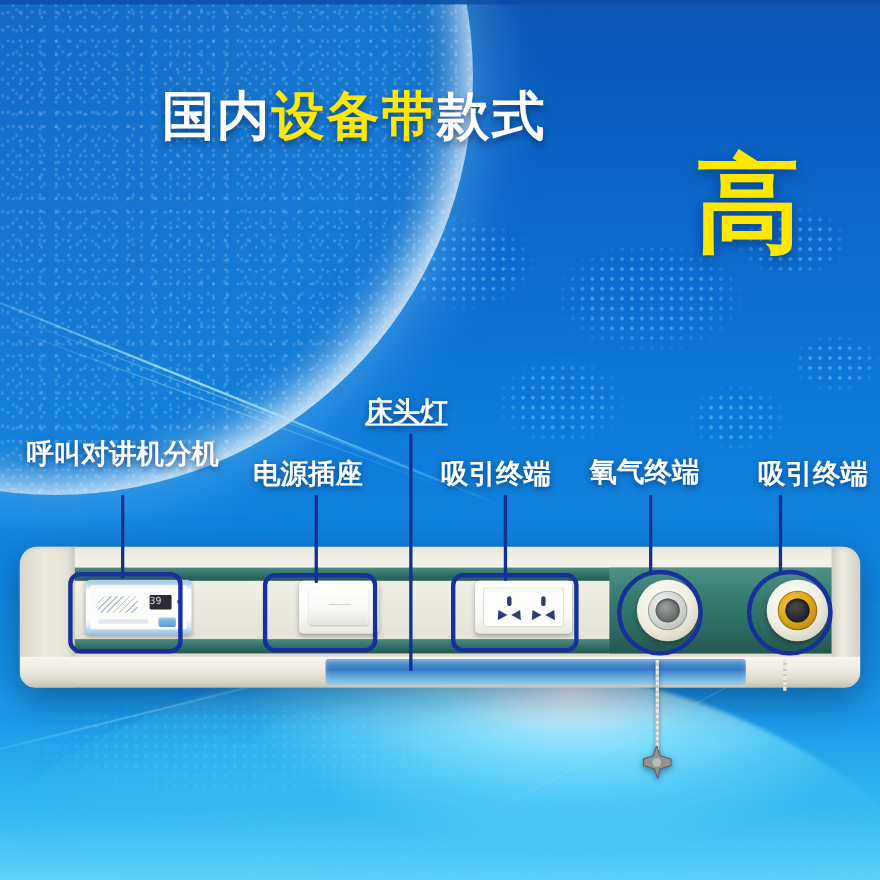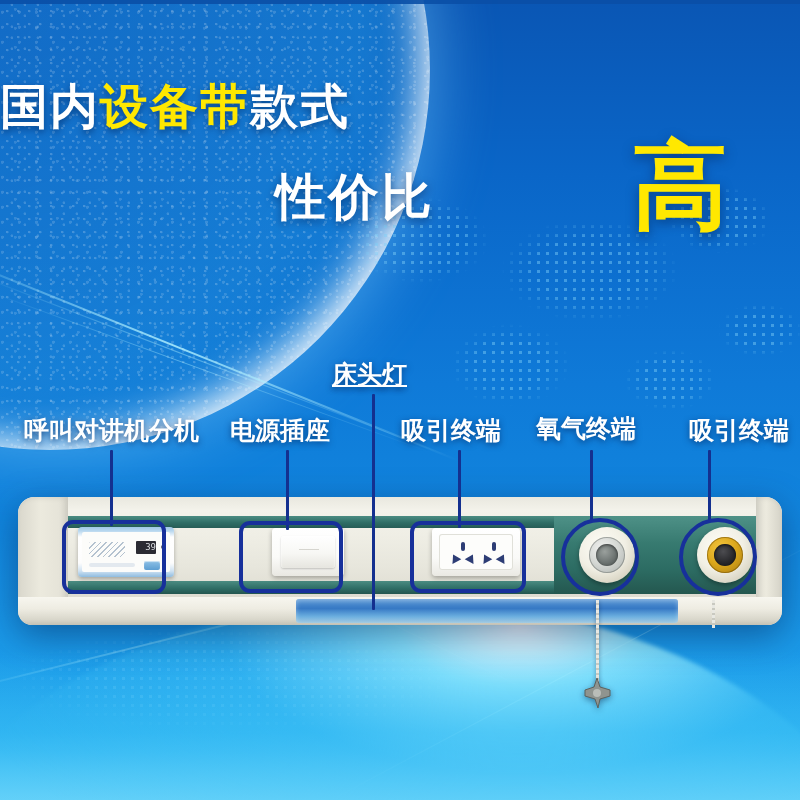--- a/index.html
+++ b/index.html
@@ -65,21 +65,21 @@
   .streak.f{height:1px;opacity:.5;}
   
   .bottom-glow{position:absolute;left:-100px;bottom:-130px;width:1000px;height:330px;border-radius:50% 50% 0 0 / 100% 100% 0 0;
     background:radial-gradient(ellipse at 62% 8%, rgba(255,255,255,.95) 0%, rgba(150,236,255,.85) 14%, rgba(60,190,245,.5) 34%, rgba(30,150,225,0) 66%);
     filter:blur(2px);}
   .bottom-glow2{position:absolute;left:0;bottom:0;width:800px;height:150px;
     background:linear-gradient(180deg, rgba(60,190,245,0) 0%, rgba(60,195,245,.35) 55%, rgba(110,215,250,.55) 100%);}
   .top-strip{position:absolute;left:0;top:0;width:800px;height:4px;background:#0a4fa6;opacity:.9;}
 
   
-  .headline{position:absolute;left:0;top:82px;width:644px;z-index:6;}
+  .headline{position:absolute;left:0;top:82px;width:644px;text-align:center;z-index:6;}
   .hl-row1{font-size:48px;line-height:1;font-weight:bold;letter-spacing:2px;
     font-family:"DejaVu Sans","Liberation Sans",sans-serif;
     text-shadow:0 3px 7px rgba(0,30,80,.55);}
   .hl-row1 .w{color:#ffffff;}
   .hl-row1 .y{color:#ffe800;}
   .hl-row2{position:relative;height:92px;margin-top:26px;}
   .hl-sub{position:absolute;left:355px;top:8px;transform:translateX(-50%);
     font-size:50px;font-weight:bold;color:#ffffff;letter-spacing:3px;
     font-family:"DejaVu Sans","Liberation Sans",sans-serif;
     text-shadow:0 3px 8px rgba(0,30,80,.55);}
@@ -126,21 +126,21 @@
   
   .intercom{position:absolute;left:60px;top:30px;width:96px;height:50px;border-radius:4px;
     background:linear-gradient(180deg,#9fc8e8 0%, #b9d8ef 8%, #ffffff 20%, #fdfdfd 72%, #cfe2f2 88%, #8fbcdf 100%);
     box-shadow:0 2px 4px rgba(0,0,0,.28);}
   .ic-face{position:absolute;left:4px;top:5px;right:4px;bottom:5px;background:#fcfcfa;border-radius:2px;}
   .ic-grille{position:absolute;left:7px;top:10px;width:36px;height:15px;opacity:.55;
     background-image:repeating-linear-gradient(135deg,#7a93ad 0 1px,transparent 1px 4px);
     border-radius:2px;}
   .ic-display{position:absolute;left:54px;top:9px;width:20px;height:13px;border-radius:1px;
     background:#2b2b33;color:#d9dce0;font-family:"DejaVu Sans Mono","Liberation Mono",monospace;
-    font-size:9px;line-height:13px;text-align:right;letter-spacing:0px;}
+    font-size:9px;line-height:13px;text-align:left;letter-spacing:0px;}
   .ic-led{position:absolute;left:79px;top:13px;width:4px;height:4px;border-radius:50%;background:#5a5a62;}
   .ic-btn{position:absolute;left:62px;top:29px;width:16px;height:9px;border-radius:2px;
     background:linear-gradient(180deg,#8dc0e6,#5d9ed2);box-shadow:inset 0 1px 1px rgba(255,255,255,.6);}
   .ic-slot{position:absolute;left:7px;top:31px;width:46px;height:4px;border-radius:2px;background:#e3e9ef;}
 
   .switch{position:absolute;left:254px;top:31px;width:72px;height:48px;border-radius:4px;
     background:linear-gradient(180deg,#ffffff 0%, #fbfbf9 60%, #e9e8e2 100%);
     box-shadow:0 2px 5px rgba(0,0,0,.3);}
   .sw-rocker{position:absolute;left:9px;top:8px;width:54px;height:32px;border-radius:3px;
     background:linear-gradient(180deg,#ffffff 0%,#f7f7f4 55%,#e6e5df 100%);
@@ -208,28 +208,27 @@
 
   <div class="bottom-glow"></div>
   <div class="bottom-glow2"></div>
   <div class="top-strip"></div>
 
   <div class="headline">
     <div class="hl-row1">
       <span class="w">国内</span><span class="y">设备带</span><span class="w">款式</span>
     </div>
     <div class="hl-row2">
-      <span class="hl-sub">性价比</span>
       <span class="hl-big">高</span>
     </div>
   </div>
 
   <div class="callouts">
 
-    <span class="callout-label" style="left:8px;top:418px;padding-left:16px;">呼叫对讲机分机</span>
+    <span class="callout-label" style="left:8px;top:400px;padding-left:16px;">呼叫对讲机分机</span>
     <span class="callout-label" style="left:230px;top:418px;">电源插座</span>
     <span class="callout-label" style="left:332px;top:362px;text-decoration:underline;">床头灯</span>
     <span class="callout-label" style="left:401px;top:418px;">吸引终端</span>
     <span class="callout-label" style="left:536px;top:418px;font-family:Liberation Mono, monospace;">氧气终端</span>
     <span class="callout-label" style="left:672px;top:418px;margin-left:17px;">吸引终端</span>
 
     <div class="leader" style="left:110px;top:450px;height:76px;"></div>
     <div class="leader" style="left:286px;top:450px;height:80px;"></div>
     <div class="leader" style="left:372px;top:394px;height:216px;"></div>
     <div class="leader" style="left:458px;top:450px;height:78px;"></div>

